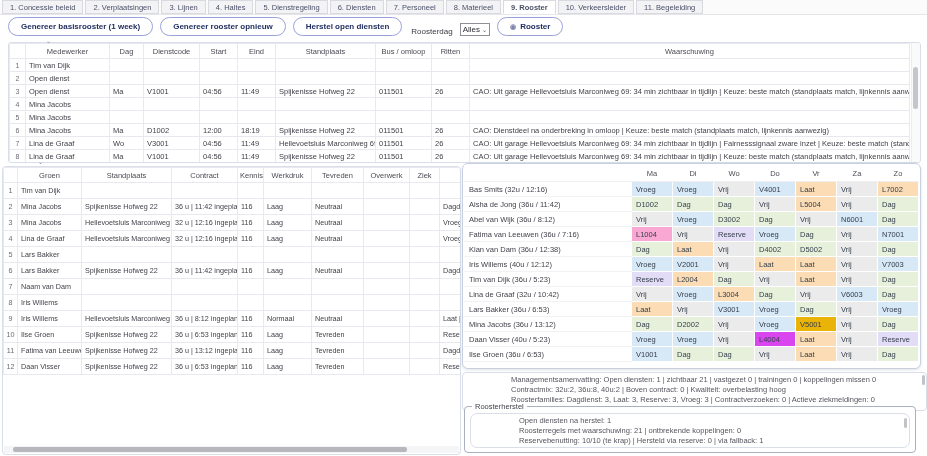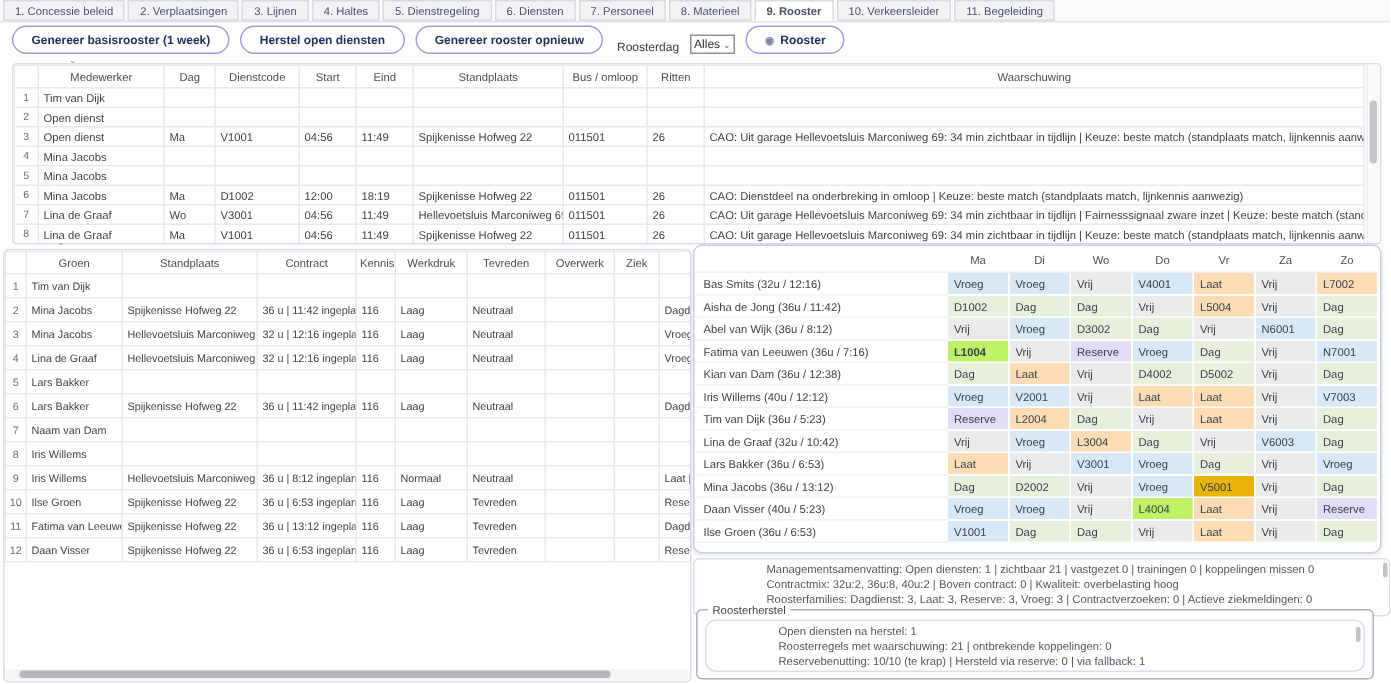--- a/index.html
+++ b/index.html
@@ -82,22 +82,22 @@
       <div class="tab">7. Personeel</div>
       <div class="tab">8. Materieel</div>
       <div class="tab active">9. Rooster</div>
       <div class="tab">10. Verkeersleider</div>
       <div class="tab">11. Begeleiding</div>
     </div>
 
   <div class="toolbar">
     <span id="toolbar-buttons" style="display:flex;gap:7px;">
         <button class="pill">Genereer basisrooster (1 week)</button>
+        <button class="pill">Genereer rooster opnieuw</button>
         <button class="pill">Herstel open diensten</button>
-        <button class="pill">Genereer rooster opnieuw</button>
       </span>
     <span class="rd-label">Roosterdag</span>
     <span class="select">
         <span>Alles</span>
         <span class="caret">⌄</span>
       </span>
     <button class="pill"><span class="ricon">◉</span><span>Rooster</span></button>
   </div>
 
   <span class="sort-caret" style="left:46px;top:38px;">⌄</span>
@@ -465,21 +465,21 @@
             <td class="shift" style="background: rgb(235, 235, 235);">Vrij</td>
             <td class="shift" style="background: rgb(215, 232, 246);">Vroeg</td>
             <td class="shift" style="background: rgb(231, 240, 218);">D3002</td>
             <td class="shift" style="background: rgb(231, 240, 218);">Dag</td>
             <td class="shift" style="background: rgb(235, 235, 235);">Vrij</td>
             <td class="shift" style="background: rgb(215, 232, 246);">N6001</td>
             <td class="shift" style="background: rgb(231, 240, 218);">Dag</td>
           </tr>
           <tr>
             <td class="name">Fatima van Leeuwen (36u / 7:16)</td>
-            <td class="shift" style="background: #bef264; font-weight: bold;">L1004</td>
+            <td class="shift" style="background: #f9a8d4;">L1004</td>
             <td class="shift" style="background: rgb(235, 235, 235);">Vrij</td>
             <td class="shift" style="background: rgb(227, 220, 246);">Reserve</td>
             <td class="shift" style="background: rgb(215, 232, 246);">Vroeg</td>
             <td class="shift" style="background: rgb(231, 240, 218);">Dag</td>
             <td class="shift" style="background: rgb(235, 235, 235);">Vrij</td>
             <td class="shift" style="background: rgb(215, 232, 246);">N7001</td>
           </tr>
           <tr>
             <td class="name">Kian van Dam (36u / 12:38)</td>
             <td class="shift" style="background: rgb(231, 240, 218);">Dag</td>
@@ -538,21 +538,21 @@
             <td class="shift" style="background: rgb(215, 232, 246);">Vroeg</td>
             <td class="shift" style="background: #eab308;">V5001</td>
             <td class="shift" style="background: rgb(235, 235, 235);">Vrij</td>
             <td class="shift" style="background: rgb(231, 240, 218);">Dag</td>
           </tr>
           <tr>
             <td class="name">Daan Visser (40u / 5:23)</td>
             <td class="shift" style="background: rgb(215, 232, 246);">Vroeg</td>
             <td class="shift" style="background: rgb(215, 232, 246);">Vroeg</td>
             <td class="shift" style="background: rgb(235, 235, 235);">Vrij</td>
-            <td class="shift" style="background: #bef264;">L4004</td>
+            <td class="shift" style="background: #d946ef;">L4004</td>
             <td class="shift" style="background: rgb(251, 220, 180);">Laat</td>
             <td class="shift" style="background: rgb(235, 235, 235);">Vrij</td>
             <td class="shift" style="background: rgb(227, 220, 246);">Reserve</td>
           </tr>
           <tr>
             <td class="name">Ilse Groen (36u / 6:53)</td>
             <td class="shift" style="background: rgb(215, 232, 246);">V1001</td>
             <td class="shift" style="background: rgb(231, 240, 218);">Dag</td>
             <td class="shift" style="background: rgb(231, 240, 218);">Dag</td>
             <td class="shift" style="background: rgb(235, 235, 235);">Vrij</td>

